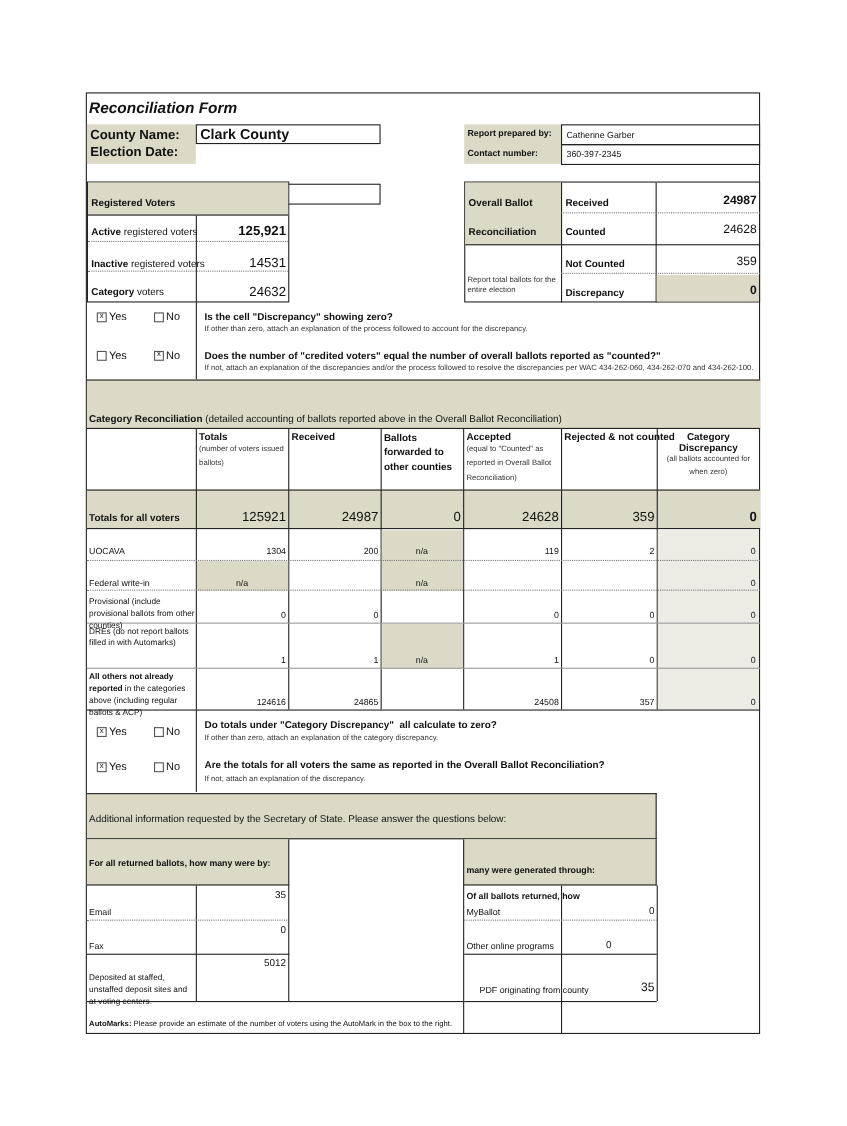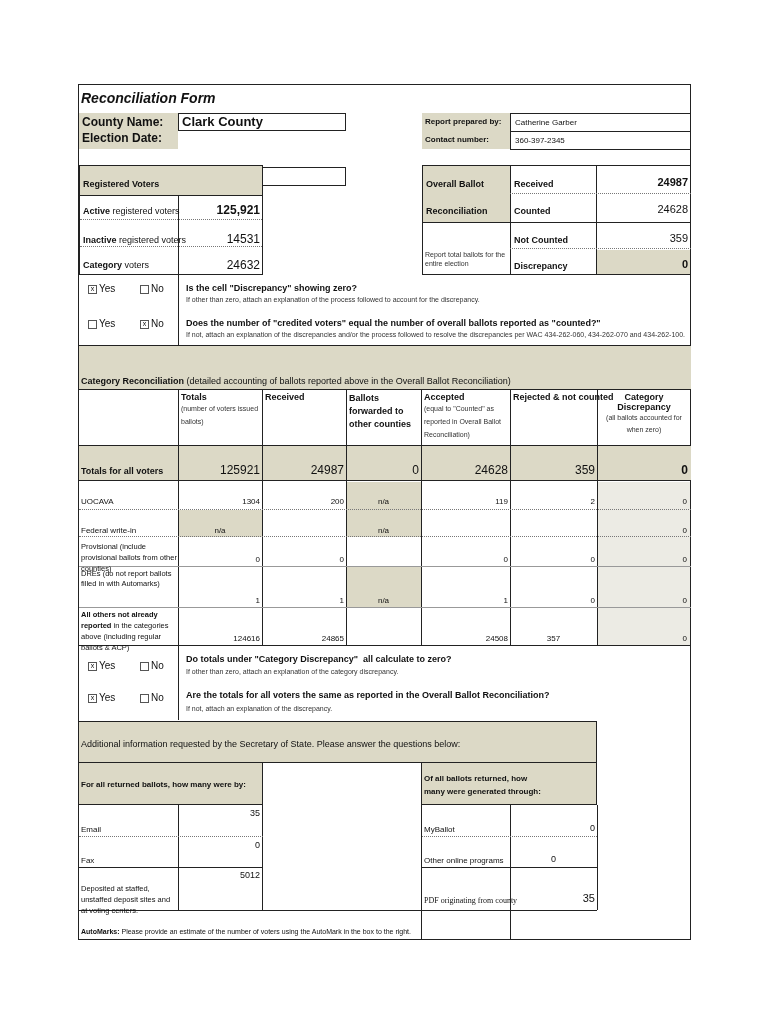--- a/index.html
+++ b/index.html
@@ -166,21 +166,21 @@
 <div class="abs" style="left:348px;top:596px;width:71px;text-align:center;font-size:8px;">n/a</div>
 <div class="abs" style="left:423px;top:596px;width:85px;text-align:right;font-size:8px;">1</div>
 <div class="abs" style="left:512px;top:596px;width:83px;text-align:right;font-size:8px;">0</div>
 <div class="abs" style="left:599px;top:596px;width:88px;text-align:right;font-size:8px;">0</div>
 
 <div class="abs" style="left:81px;top:609px;width:96px;font-size:7.5px;line-height:11px;"><b>All others not already reported</b><span> in the categories above (including regular ballots &amp; ACP)</span></div>
 <div class="abs" style="left:180px;top:634px;width:80px;text-align:right;font-size:8px;">124616</div>
 <div class="abs" style="left:264px;top:634px;width:80px;text-align:right;font-size:8px;">24865</div>
 <div class="abs" style="left:348px;top:634px;width:71px;text-align:center;font-size:8px;"></div>
 <div class="abs" style="left:423px;top:634px;width:85px;text-align:right;font-size:8px;">24508</div>
-<div class="abs" style="left:512px;top:634px;width:83px;text-align:center;font-size:8px;">357</div>
+<div class="abs" style="left:512px;top:634px;width:83px;text-align:right;font-size:8px;">357</div>
 <div class="abs" style="left:599px;top:634px;width:88px;text-align:right;font-size:8px;">0</div>
 
 <div class="vline" style="left:178px;top:645px;height:75px;"></div>
 <div class="abs" style="left:88px;top:660px;font-size:10px;"><span class="chk on"></span><span>Yes</span></div>
 <div class="abs" style="left:140px;top:660px;font-size:10px;"><span class="chk"></span><span>No</span></div>
 <div class="abs bold" style="left:186px;top:654px;font-size:9px;white-space:pre;">Do totals under "Category Discrepancy"  all calculate to zero?</div>
 <div class="abs" style="left:186px;top:668px;font-size:7px;color:#333;">If other than zero, attach an explanation of the category discrepancy.</div>
 
 <div class="abs" style="left:88px;top:692px;font-size:10px;"><span class="chk on"></span><span>Yes</span></div>
 <div class="abs" style="left:140px;top:692px;font-size:10px;"><span class="chk"></span><span>No</span></div>
@@ -199,30 +199,30 @@
 <div class="hline" style="left:79px;top:910px;width:342px;"></div>
 
 <div class="abs" style="left:81px;top:825px;font-size:8px;">Email</div>
 <div class="abs" style="left:180px;top:808px;width:80px;text-align:right;font-size:9px;">35</div>
 <div class="abs" style="left:81px;top:856px;font-size:8px;">Fax</div>
 <div class="abs" style="left:180px;top:840px;width:80px;text-align:right;font-size:9px;">0</div>
 <div class="abs" style="left:81px;top:883px;width:96px;font-size:7.5px;line-height:11px;">Deposited at staffed, unstaffed deposit sites and at voting centers.</div>
 <div class="abs" style="left:180px;top:870px;width:80px;text-align:right;font-size:9px;">5012</div>
 
 <div class="abs tan" style="left:421px;top:763px;width:176px;height:42px;border-left:1px solid #222;border-right:1px solid #222;border-bottom:1px solid #222;"></div>
-<div class="abs bold" style="left:424px;top:774px;font-size:8px;text-align:center;">Of all ballots returned, how</div>
+<div class="abs bold" style="left:424px;top:810px;font-size:8px;text-align:center;">Of all ballots returned, how</div>
 <div class="abs bold" style="left:424px;top:787px;font-size:8px;">many were generated through:</div>
 <div class="vline" style="left:421px;top:805px;height:135px;"></div>
 <div class="vline" style="left:510px;top:805px;height:135px;"></div>
 <div class="vline" style="left:597px;top:805px;height:105px;"></div>
 <div class="abs dash" style="left:422px;top:805px;width:175px;height:32px;"></div>
 <div class="abs" style="left:422px;top:837px;width:175px;height:31px;border-bottom:1px solid #222;"></div>
 <div class="hline" style="left:422px;top:910px;width:175px;"></div>
 
 <div class="abs" style="left:424px;top:825px;font-size:8px;">MyBallot</div>
 <div class="abs" style="left:512px;top:823px;width:83px;text-align:right;font-size:9px;">0</div>
 <div class="abs" style="left:424px;top:856px;font-size:8px;">Other online programs</div>
 <div class="abs" style="left:512px;top:854px;width:83px;text-align:center;font-size:9px;">0</div>
-<div class="abs" style="left:424px;top:896px;font-size:8px;font-family:Liberation Serif, serif;">PDF originating from county</div>
+<div class="abs" style="left:436px;top:896px;font-size:8px;">PDF originating from county</div>
 <div class="abs" style="left:512px;top:892px;width:83px;text-align:right;font-size:11px;">35</div>
 
 <div class="abs" style="left:81px;top:928px;font-size:7px;"><b>AutoMarks:</b><span> Please provide an estimate of the number of voters using the AutoMark in the box to the right.</span></div>
 <div class="abs" style="left:422px;top:911px;width:88px;height:28px;"></div>
 
 </body></html>

